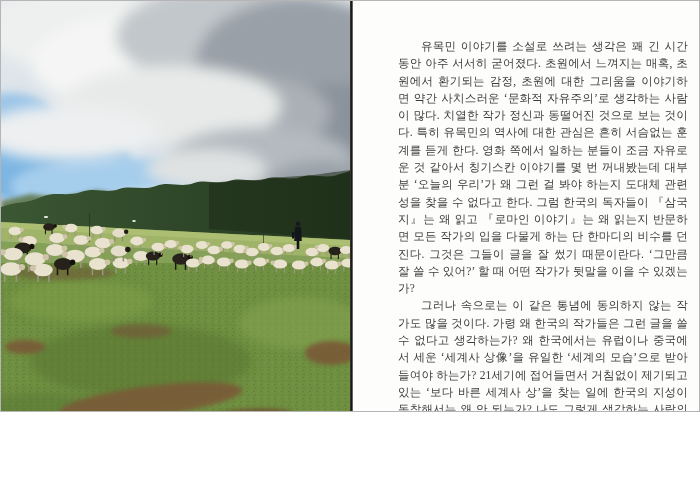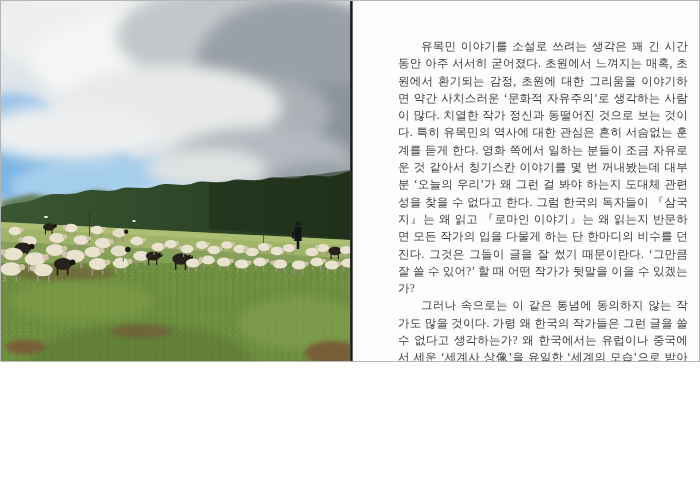--- a/index.html
+++ b/index.html
@@ -1,17 +1,17 @@
 <!DOCTYPE html>
 <html lang="ko"><head>
 <meta charset="utf-8">
 <style>
   html,body{margin:0;padding:0;background:#ffffff;}
   .spread{
-    position:relative;width:700px;height:362px;box-sizing:border-box;
+    position:relative;width:700px;height:412px;box-sizing:border-box;
     border:1px solid #b5b5b5;background:#f0abfc;overflow:hidden;
     font-family:"Liberation Serif","DejaVu Serif",serif;
   }
   
   .page-left{position:absolute;left:0;top:0;width:349px;height:475px;overflow:hidden;}
   .page-left svg{display:block;width:349px;height:475px;}
   .gutter{position:absolute;left:349px;top:0;width:3px;height:475px;
     background:linear-gradient(90deg,#44443f,#0e0e0c 45%,#8a8a86);}
   .gutter-shadow{position:absolute;left:352px;top:0;width:14px;height:475px;
     background:linear-gradient(90deg,rgba(70,70,60,.18),rgba(70,70,60,0));}

